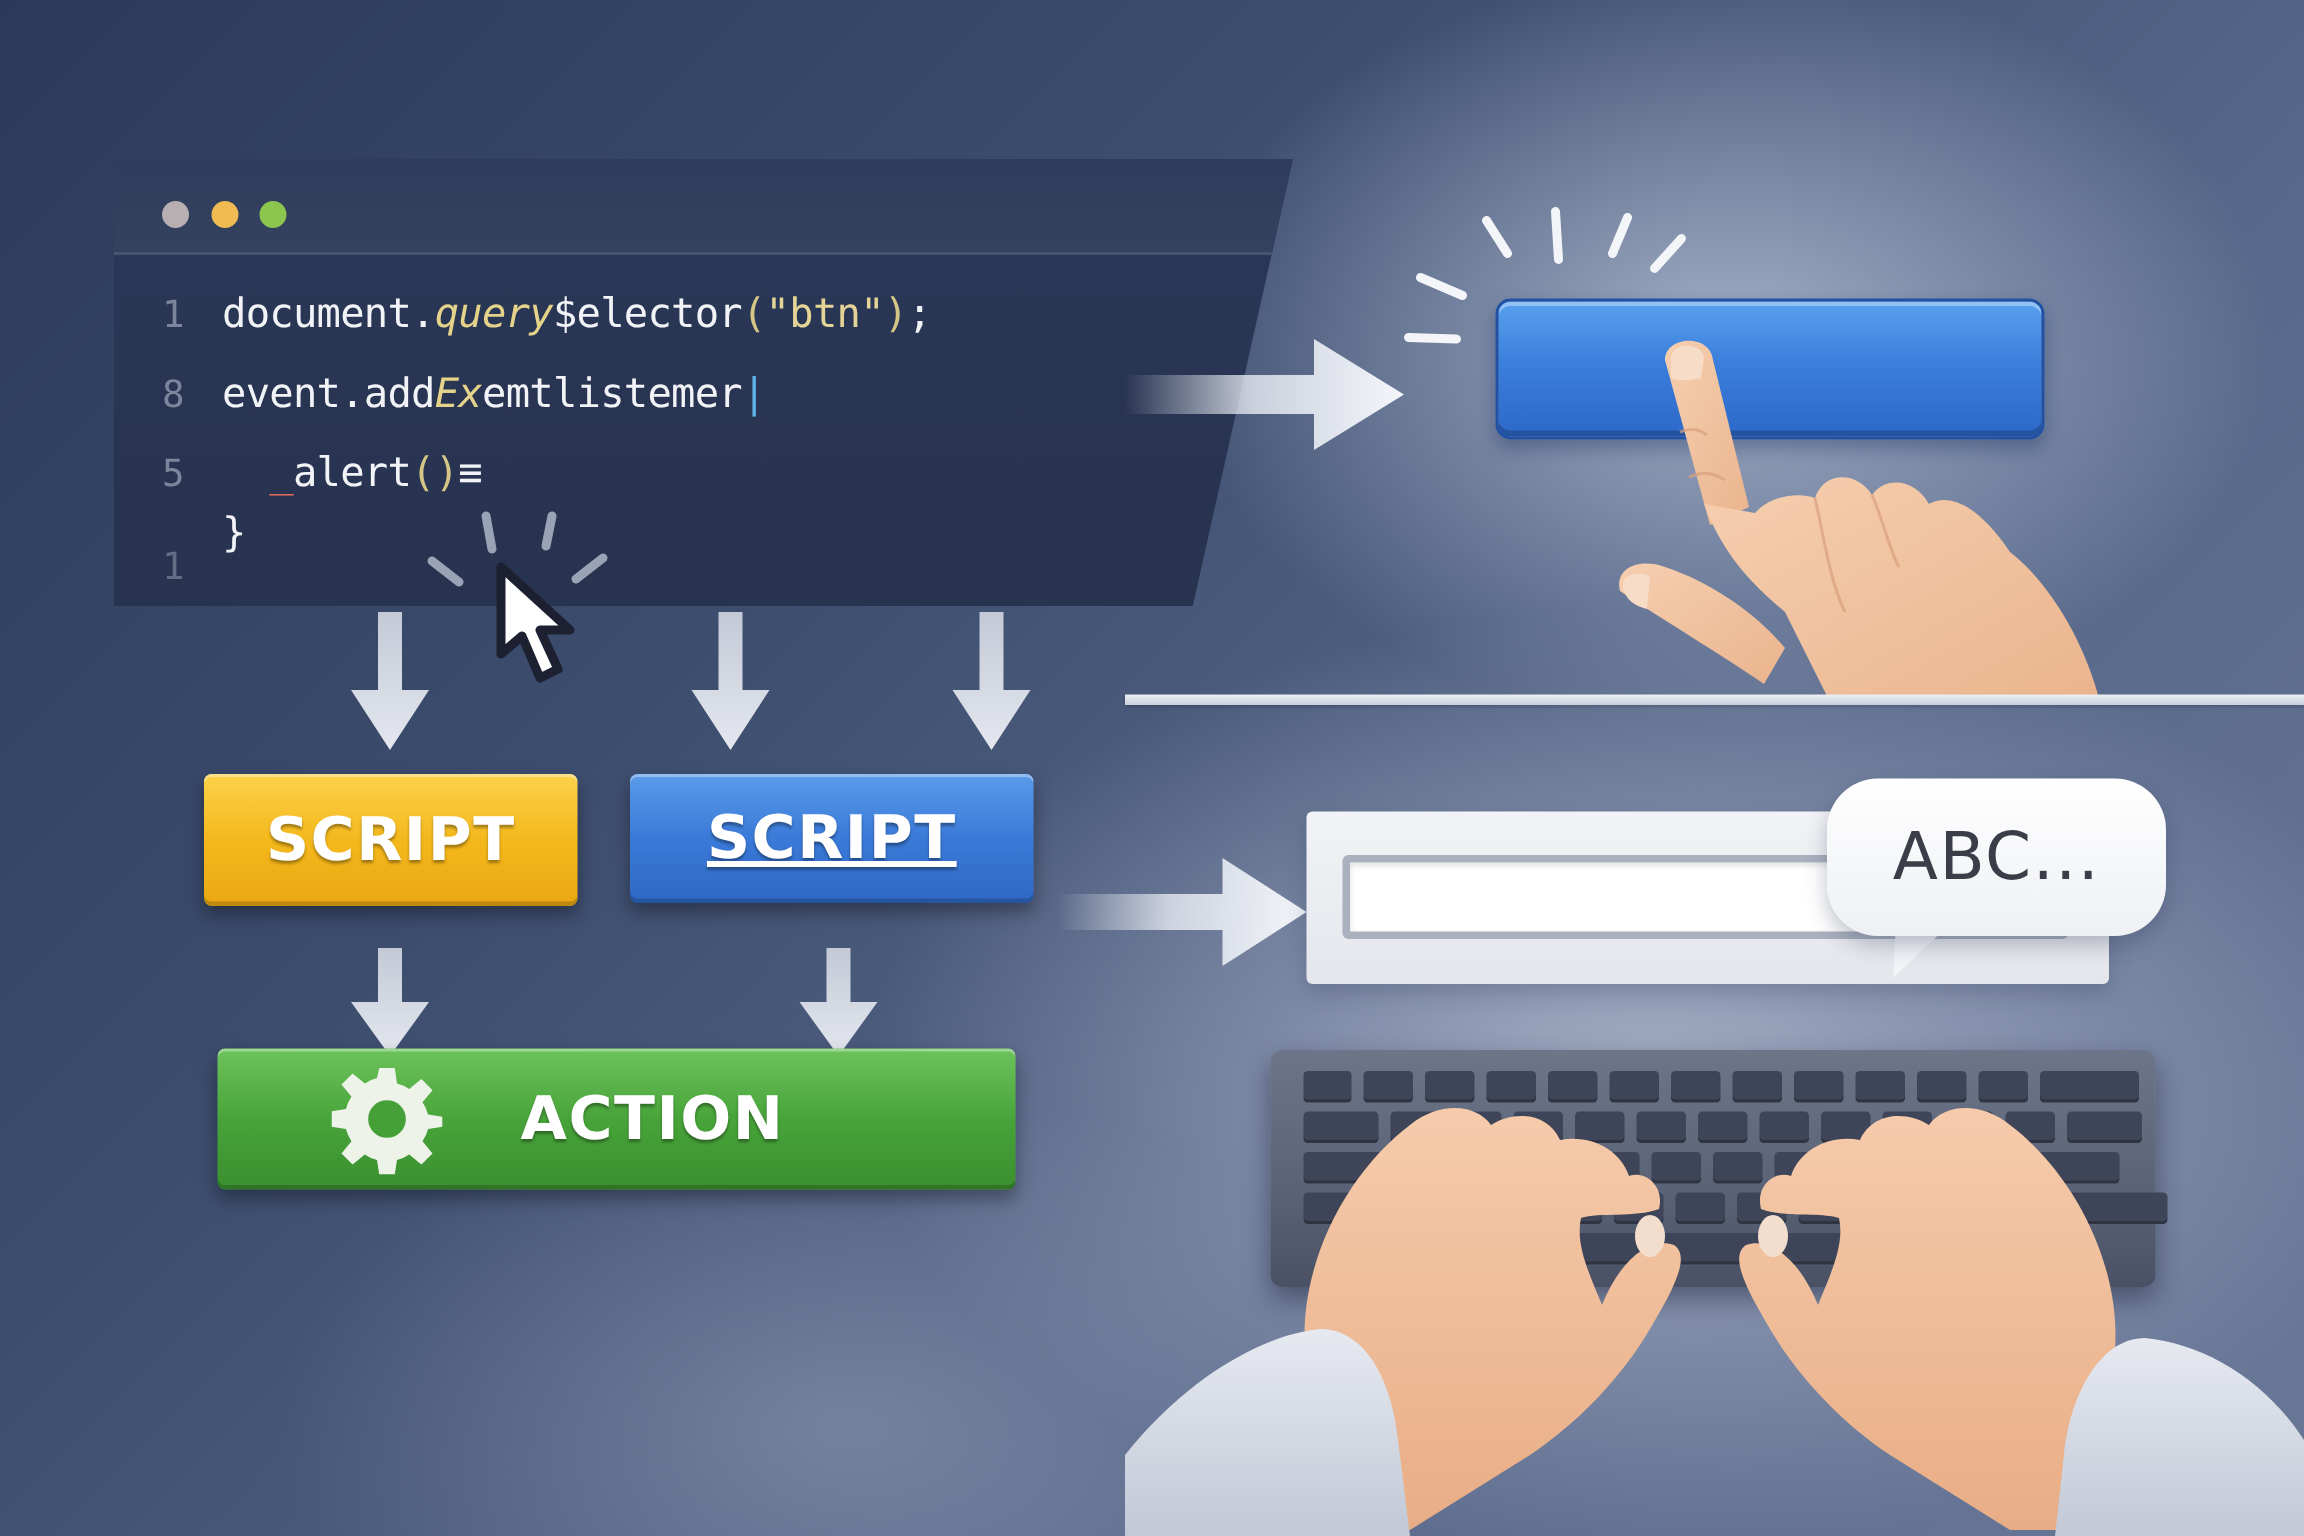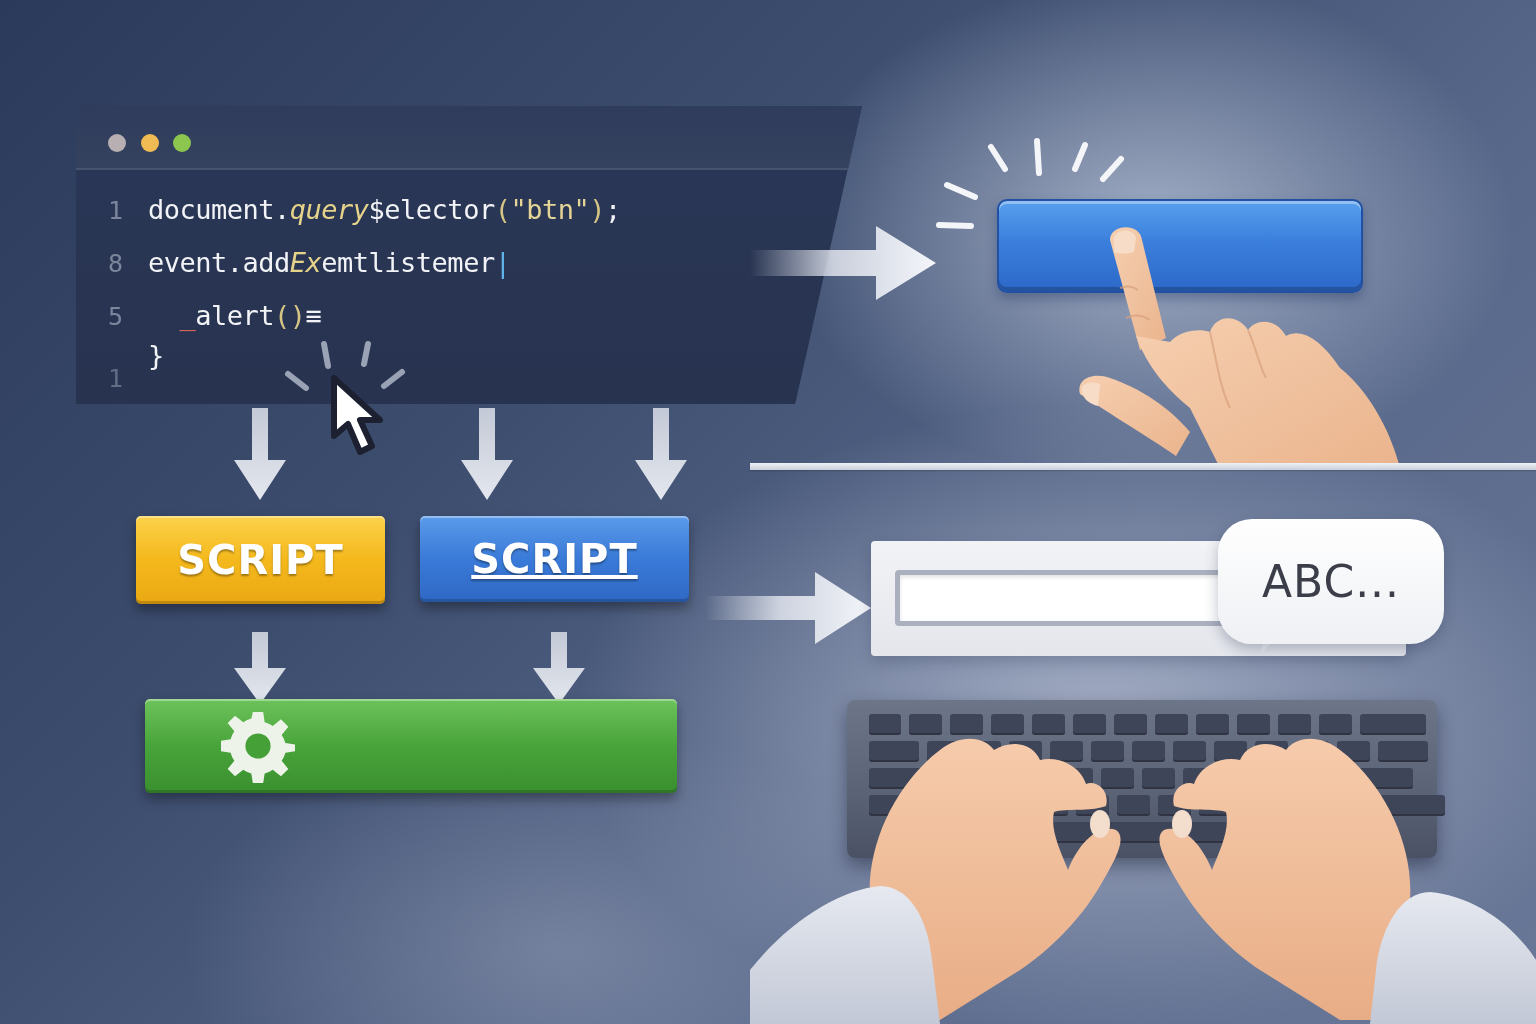--- a/index.html
+++ b/index.html
@@ -104,21 +104,21 @@
     background: linear-gradient(180deg, #f2f3f6, #e4e6ec);
     border-radius: 4px;
     box-shadow: 0 6px 14px rgba(40,50,80,0.25);
   }
   .input-field {
     position: absolute; left: 24px; top: 29px; width: 484px; height: 56px;
     background: #ffffff; border: 5px solid #aab0be; border-radius: 4px;
     box-shadow: inset 0 2px 4px rgba(0,0,0,0.12);
   }
   .speech-bubble {
-    left: 1218px; top: 519px; width: 226px; height: 125px;
+    left: 1218px; top: 519px; width: 226px; height: 105px;
     background: linear-gradient(180deg, #ffffff, #eef0f4);
     border-radius: 34px;
     box-shadow: 0 6px 14px rgba(40,50,80,0.3);
     display: flex; align-items: center; justify-content: center;
     font-family: "DejaVu Sans", sans-serif; font-size: 44px; color: #3b3e48; letter-spacing: 1px;
   }
   .bubble-tail { left: 1260px; top: 616px; width: 50px; height: 36px; }
 
   
   .keyboard {
@@ -196,20 +196,21 @@
   <path d="M20 0 H36 V36 H54 L28 72 L2 36 H20 Z" fill="url(#ga)"></path>
 </svg>
 
 <div class="abs flow-box box-action">
   <svg class="gear" viewBox="0 0 100 100">
     <g fill="#eef3ea">
       <path d="M43 4 H57 L59 18 A33 33 0 0 1 70 23 L81 14 L91 24 L82 35 A33 33 0 0 1 87 46 L100 48 V52 L100 57 L87 59 A33 33 0 0 1 82 70 L91 81 L81 91 L70 82 A33 33 0 0 1 59 87 L57 100 H43 L41 87 A33 33 0 0 1 30 82 L19 91 L9 81 L18 70 A33 33 0 0 1 13 59 L0 57 V43 L13 41 A33 33 0 0 1 18 30 L9 19 L19 9 L30 18 A33 33 0 0 1 41 13 Z"></path>
     </g>
     <circle cx="50" cy="50" r="17" fill="#45a038"></circle>
   </svg>
+  <span>ACTION</span>
 </div>
 
 <svg class="abs right-arrow-1" viewBox="0 0 190 74">
   <defs>
     <linearGradient id="gr1" x1="0" y1="0" x2="1" y2="0">
       <stop offset="0" stop-color="#dfe3ec" stop-opacity="0"></stop>
       <stop offset="0.45" stop-color="#dfe3ec" stop-opacity="0.85"></stop>
       <stop offset="1" stop-color="#f4f6fa"></stop>
     </linearGradient>
   </defs>

